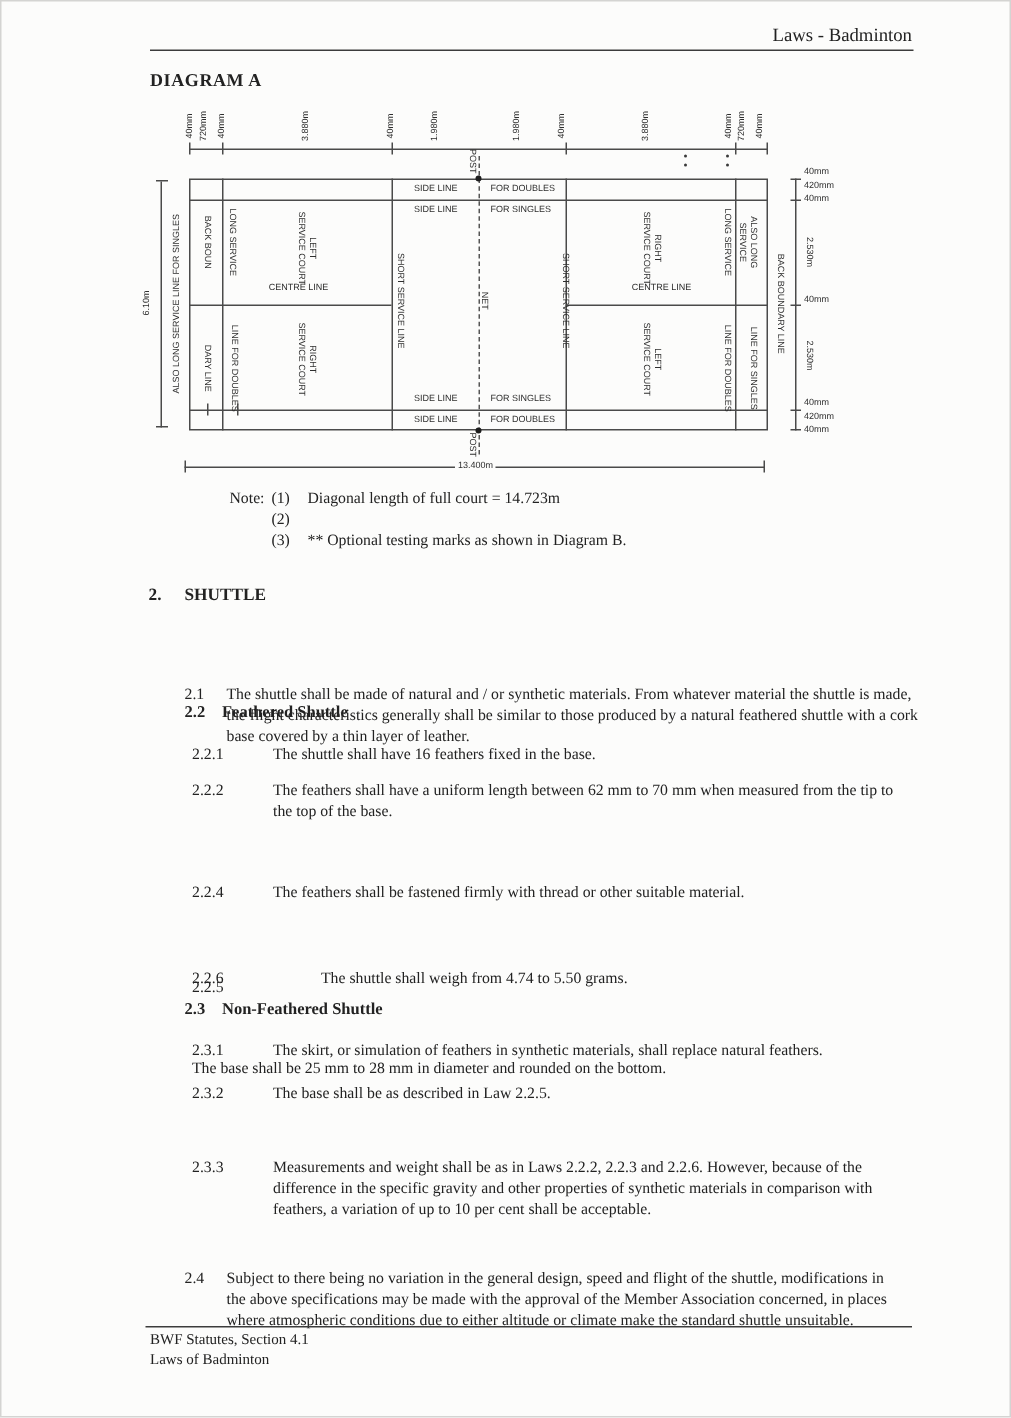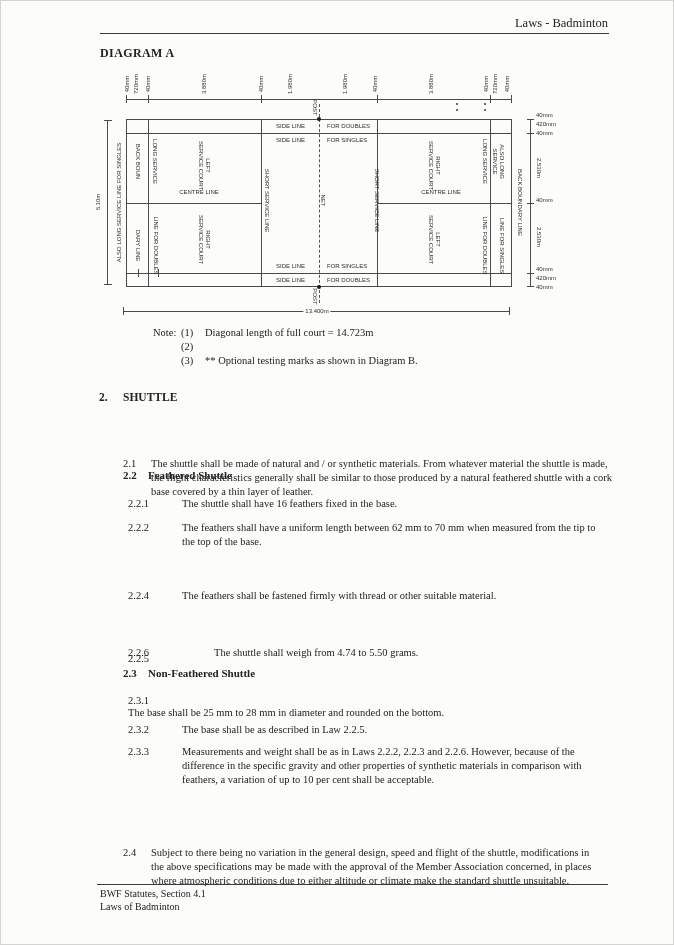--- a/index.html
+++ b/index.html
@@ -219,26 +219,27 @@
     <span class="ltxt">The shuttle shall weigh from 4.74 to 5.50 grams.</span>
   </div>
 
   <div class="subhead" style="top:667px;">
     <span class="snum">2.3</span>
     <span>Non-Feathered Shuttle</span>
   </div>
 
   <div class="law law-b" style="top:694px;">
     <span class="lnum">2.3.1</span>
+    <span class="ltxt">The skirt, or simulation of feathers in synthetic materials, shall replace natural feathers.</span>
   </div>
   <div class="law law-b" style="top:723px;">
     <span class="lnum">2.3.2</span>
     <span class="ltxt">The base shall be as described in Law 2.2.5.</span>
   </div>
-  <div class="law law-b" style="top:745px;width:484px;">
+  <div class="law law-b" style="top:772px;width:484px;">
     <span class="lnum">2.3.3</span>
     <span class="ltxt">Measurements and weight shall be as in Laws 2.2.2, 2.2.3 and 2.2.6. However, because of the difference in the specific gravity and other properties of synthetic materials in comparison with feathers, a variation of up to 10 per cent shall be acceptable.</span>
   </div>
 
   <div class="law law-a" style="top:804px;width:480px;">
     <span class="lnum">2.4</span>
     <span class="ltxt">Subject to there being no variation in the general design, speed and flight of the shuttle, modifications in the above specifications may be made with the approval of the Member Association concerned, in places where atmospheric conditions due to either altitude or climate make the standard shuttle unsuitable.</span>
   </div>
 
   <div class="rule" style="left:97px;top:884px;width:511px;"></div>

